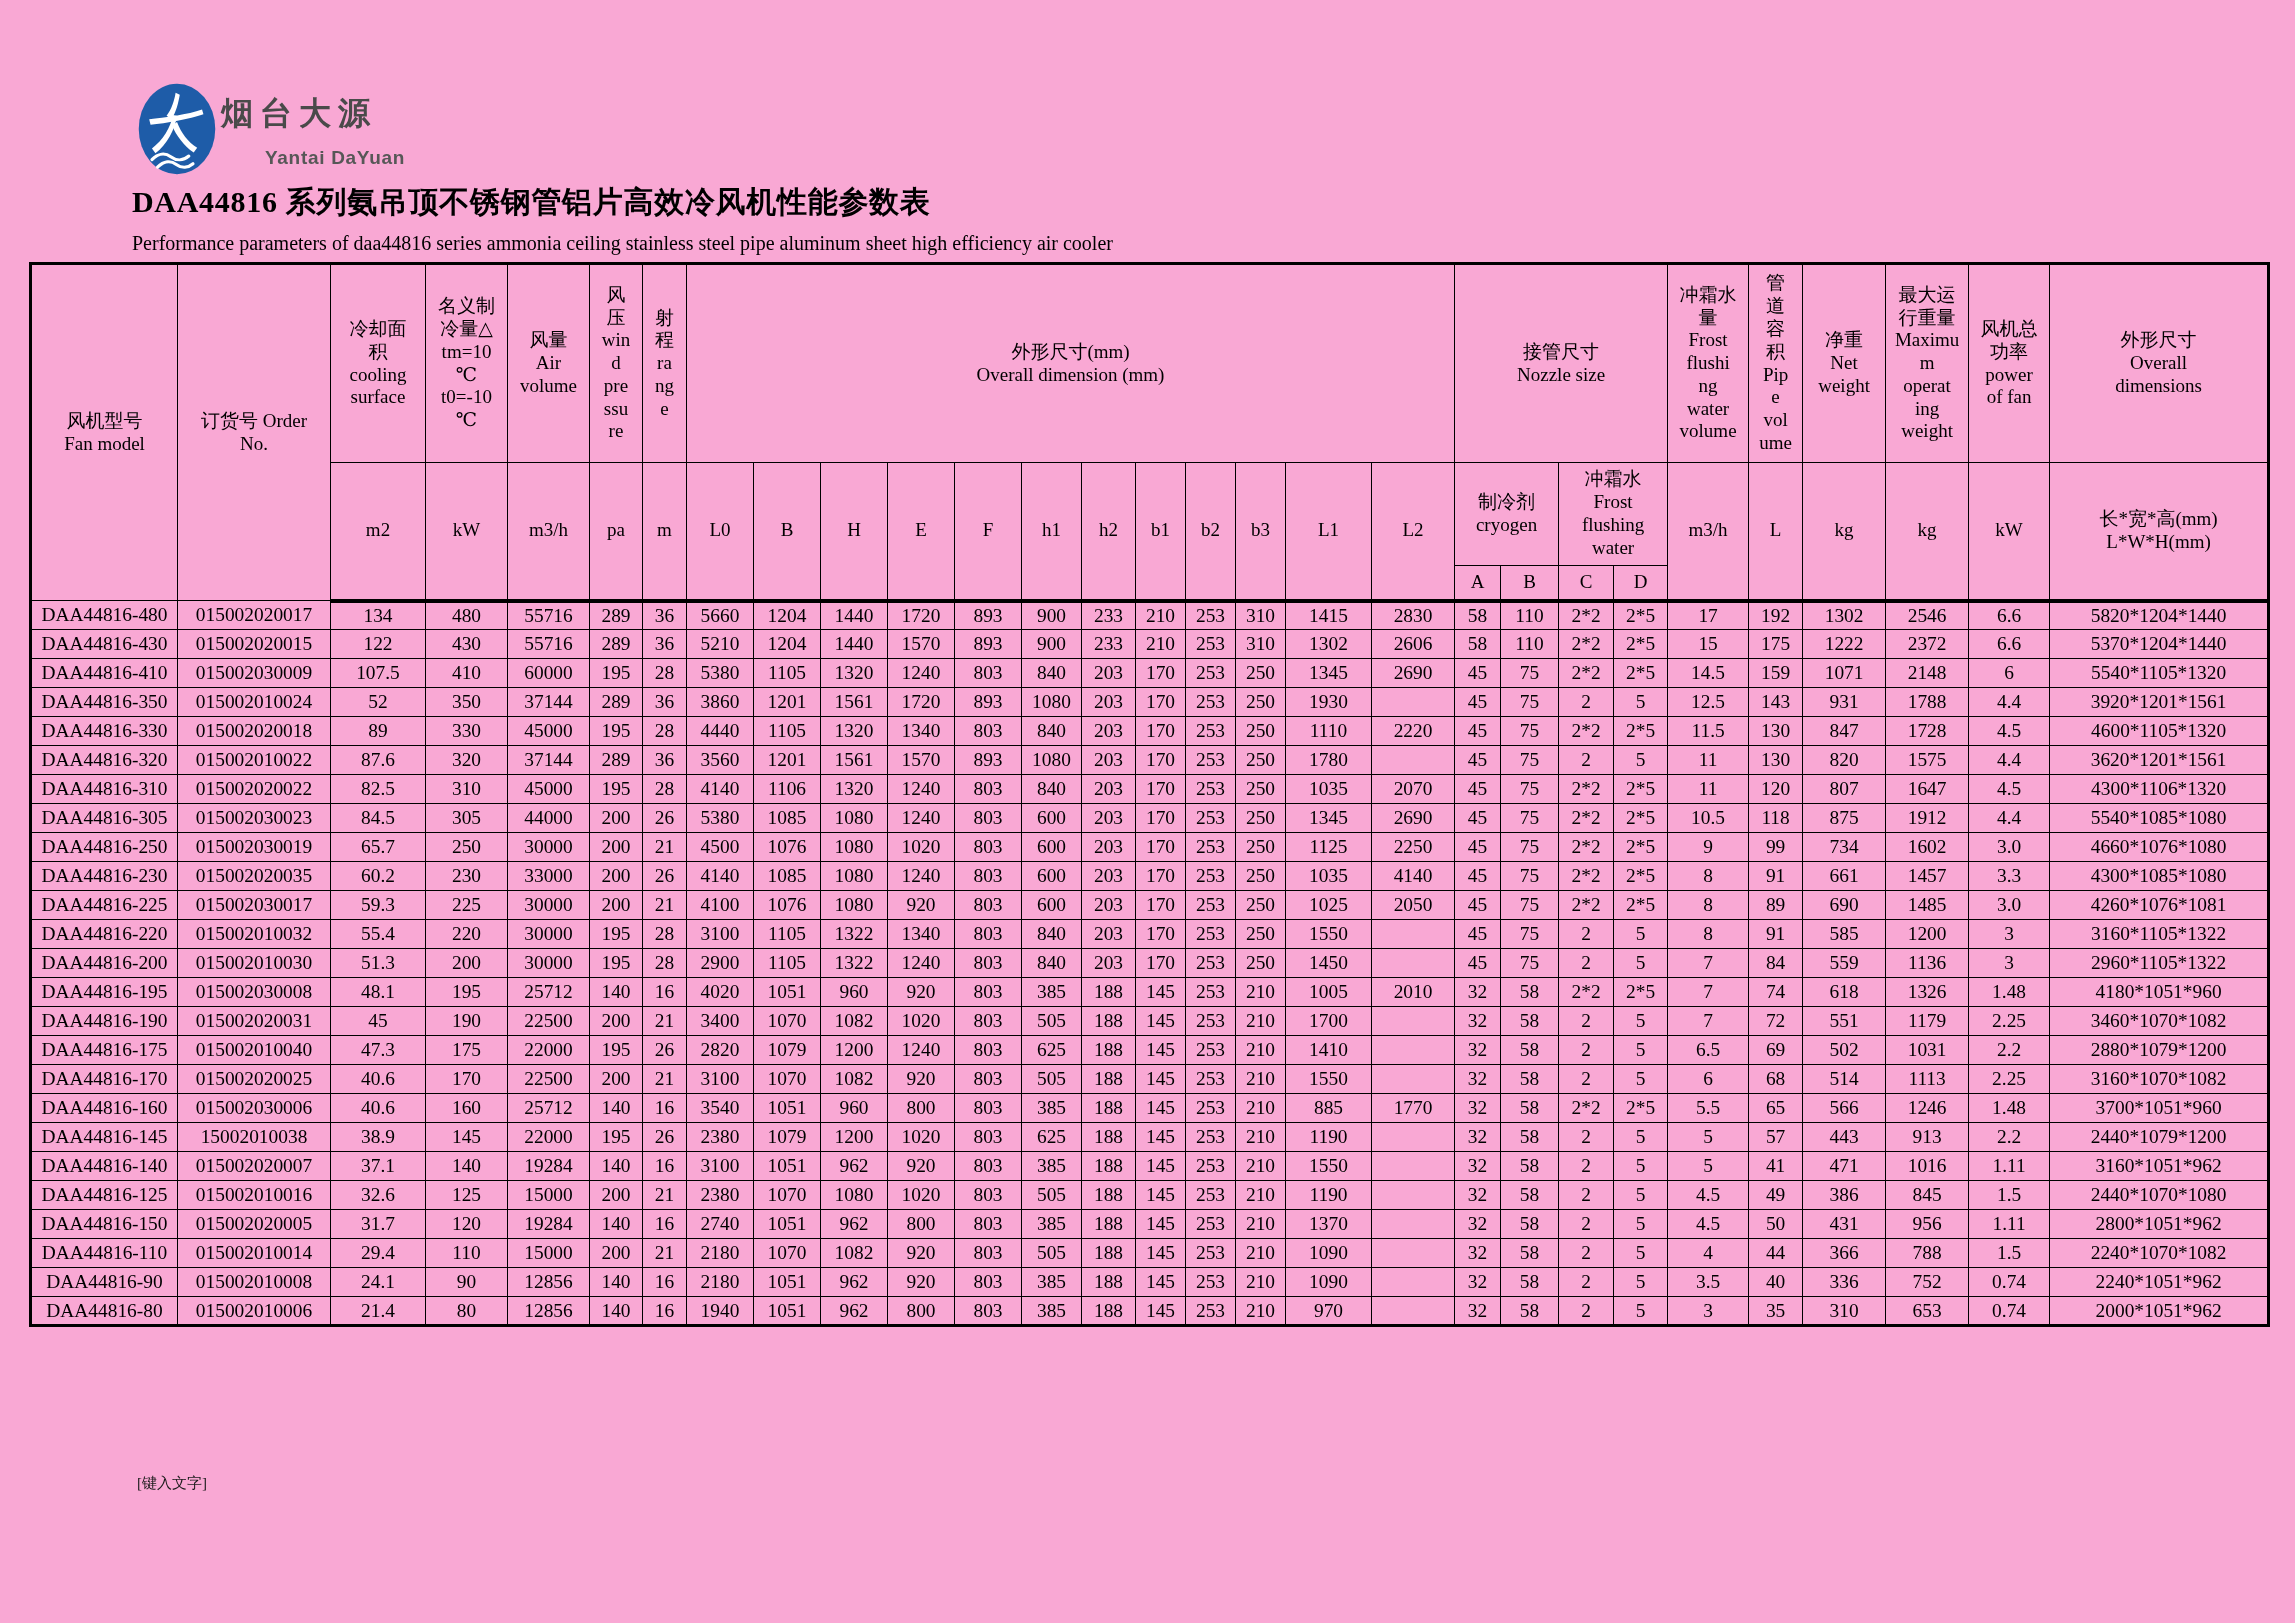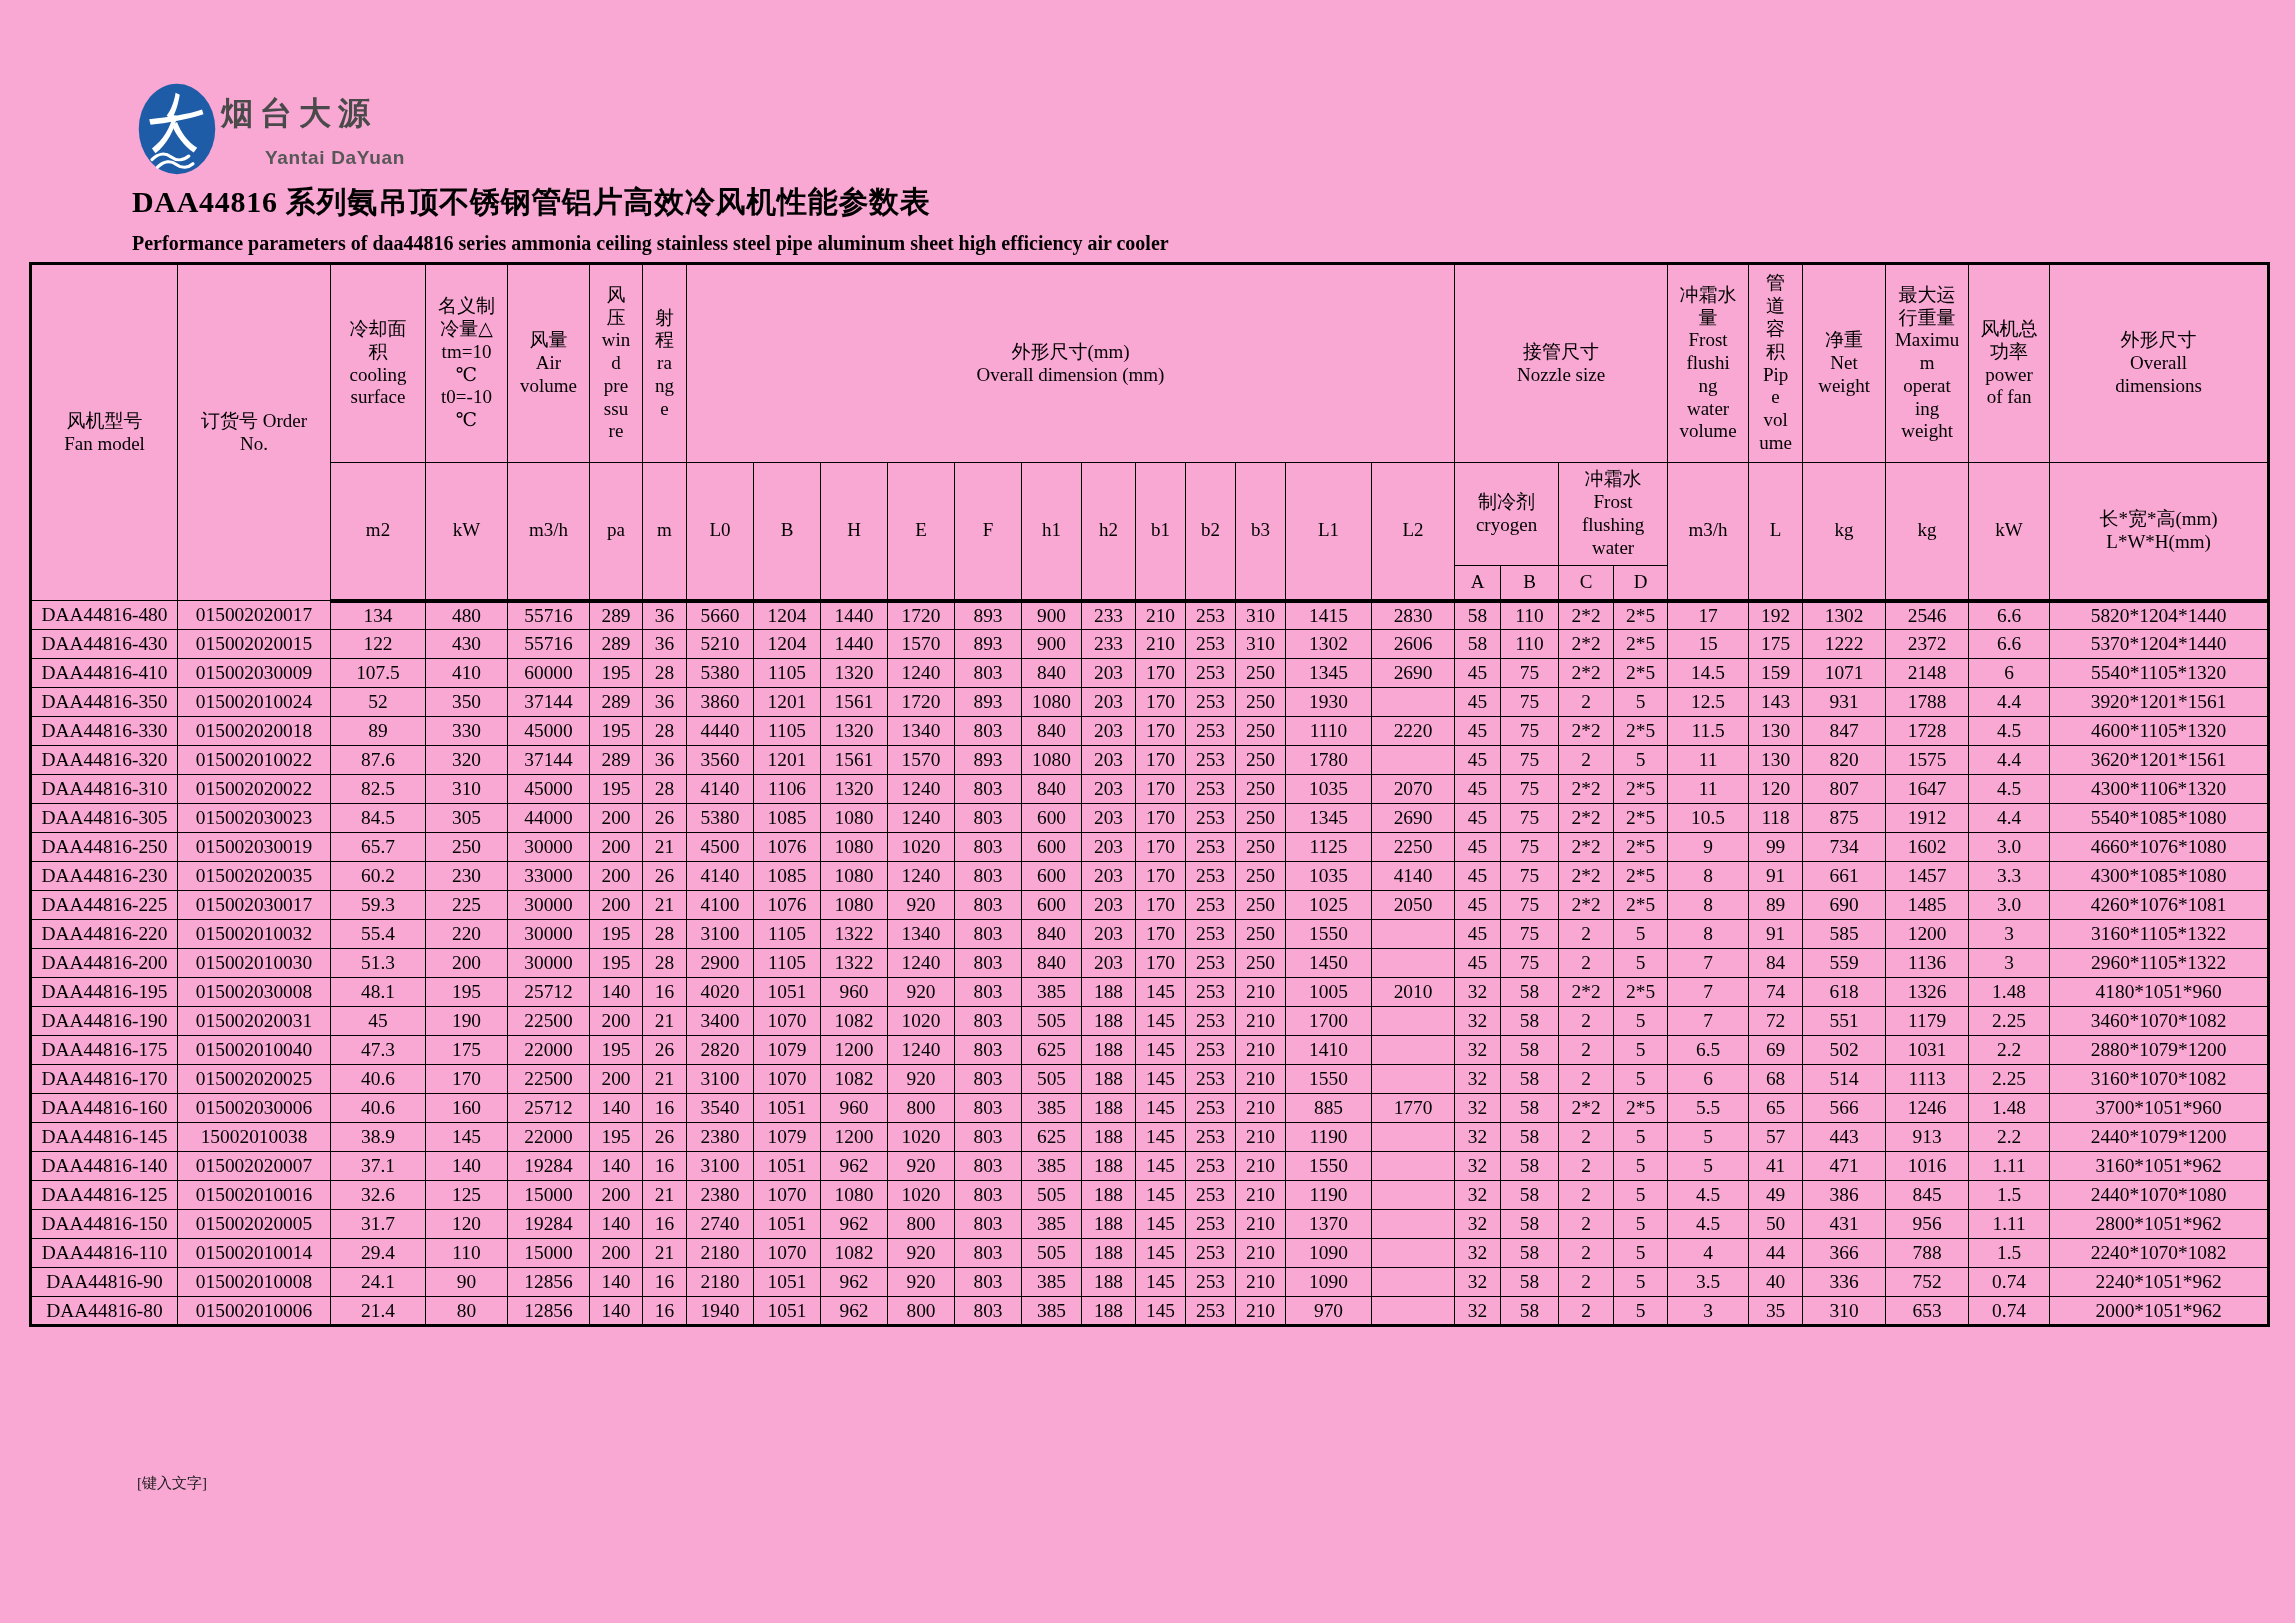--- a/index.html
+++ b/index.html
@@ -8,21 +8,21 @@
 
   
   #logo-emblem{position:absolute;left:138px;top:83px;width:78px;height:96px;}
   #logo-cn{position:absolute;left:221px;top:92px;font-size:32px;font-weight:bold;
            color:#4a4a4a;letter-spacing:7px;font-family:"Liberation Sans","DejaVu Sans",sans-serif;}
   #logo-en{position:absolute;left:222px;top:147px;font-size:19px;font-weight:bold;
            color:#575757;letter-spacing:0.7px;font-family:"Liberation Sans","DejaVu Sans",sans-serif;margin-left:43px;}
 
   
   #doc-title{position:absolute;left:132px;top:182px;font-size:30px;font-weight:bold;letter-spacing:0.7px;}
-  #doc-subtitle{position:absolute;left:132px;top:232px;font-size:20px;font-weight:bold;}
+  #doc-subtitle{position:absolute;left:132px;top:232px;font-size:20px;font-weight:normal;}
 
   
   #tbl-wrap{position:absolute;left:29px;top:262px;}
   table{border-collapse:collapse;table-layout:fixed;width:2239px;border:3.5px solid #000;}
   th,td{border:1.4px solid #000;padding:0;text-align:center;vertical-align:middle;
         font-weight:normal;font-size:19.4px;line-height:1.2;overflow:hidden;}
   thead th,thead td{white-space:pre-line;font-size:19px;}
   tr.hrow1{height:199px;}
   tr.hrow2{height:103px;}
   tr.hrow3{height:35px;}

